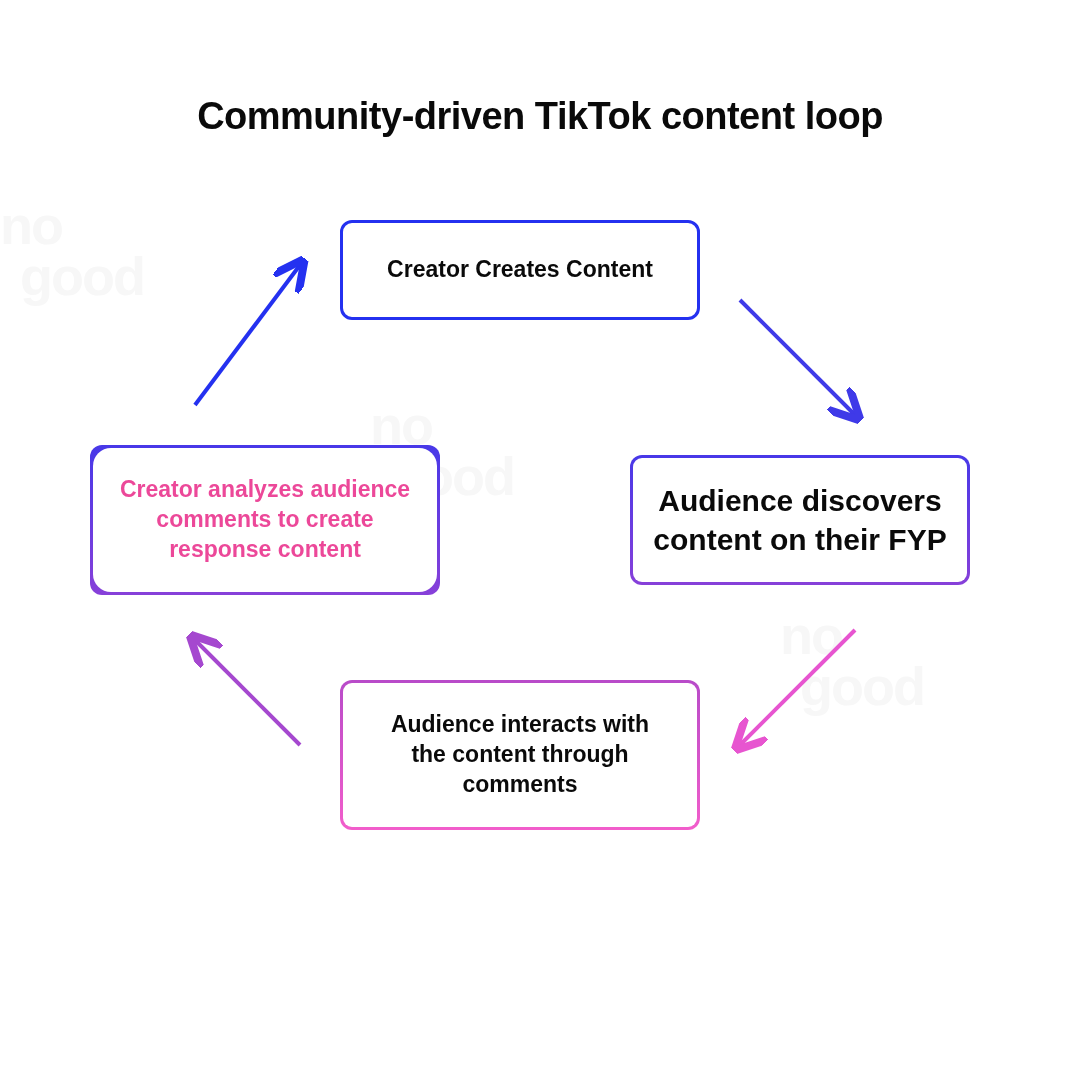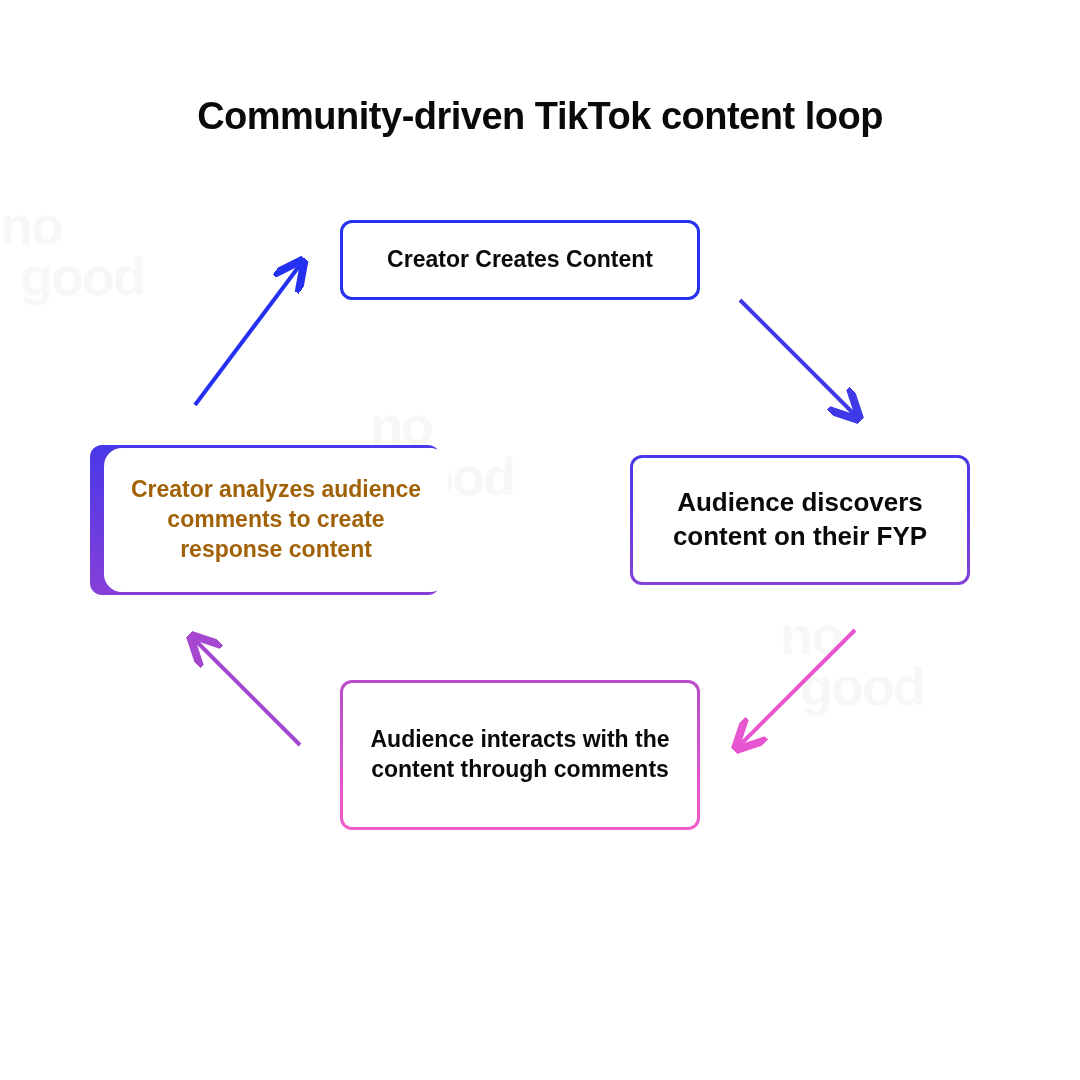--- a/index.html
+++ b/index.html
@@ -59,21 +59,21 @@
       font-size: 23px;
       font-weight: 700;
       color: #0a0a0a;
       padding: 18px 24px;
       line-height: 1.3;
     }
     .box-top {
       top: 220px;
       left: 340px;
       width: 360px;
-      height: 80px;
+      height: 100px;
       border-color: #2431f0;
     }
     .box-right-wrap {
       position: absolute;
       top: 455px;
       left: 630px;
       width: 340px;
       height: 130px;
       border-radius: 12px;
       padding: 3px;
@@ -81,21 +81,21 @@
     }
     .box-right-inner {
       width: 100%;
       height: 100%;
       background: #fff;
       border-radius: 9px;
       display: flex;
       align-items: center;
       justify-content: flex-end;
       text-align: center;
-      font-size: 26px;
+      font-size: 30px;
       font-weight: 700;
       color: #0a0a0a;
       padding: 18px 12px;
       line-height: 1.3;
     }
     .box-bottom-wrap {
       position: absolute;
       top: 680px;
       left: 340px;
       width: 360px;
@@ -109,21 +109,21 @@
       height: 100%;
       background: #fff;
       border-radius: 9px;
       display: flex;
       align-items: center;
       justify-content: center;
       text-align: center;
       font-size: 23px;
       font-weight: 700;
       color: #0a0a0a;
-      padding: 18px 15px;
+      padding: 18px 30px;
       line-height: 1.3;
     }
     .box-left-wrap {
       position: absolute;
       top: 445px;
       left: 90px;
       width: 350px;
       height: 150px;
       border-radius: 12px;
       padding: 3px;
@@ -133,24 +133,23 @@
       width: 100%;
       height: 100%;
       background: #fff;
       border-radius: 18px;
       display: flex;
       align-items: center;
       justify-content: center;
       text-align: center;
       font-size: 23px;
       font-weight: 700;
-      color: #a16207;
+      color: #ec4899;
       padding: 18px 20px;
       line-height: 1.3;
-      margin-left: 11px;
     }
     svg.arrows {
       position: absolute;
       top: 0;
       left: 0;
       width: 1080px;
       height: 1080px;
       pointer-events: none;
     }
   </style>

